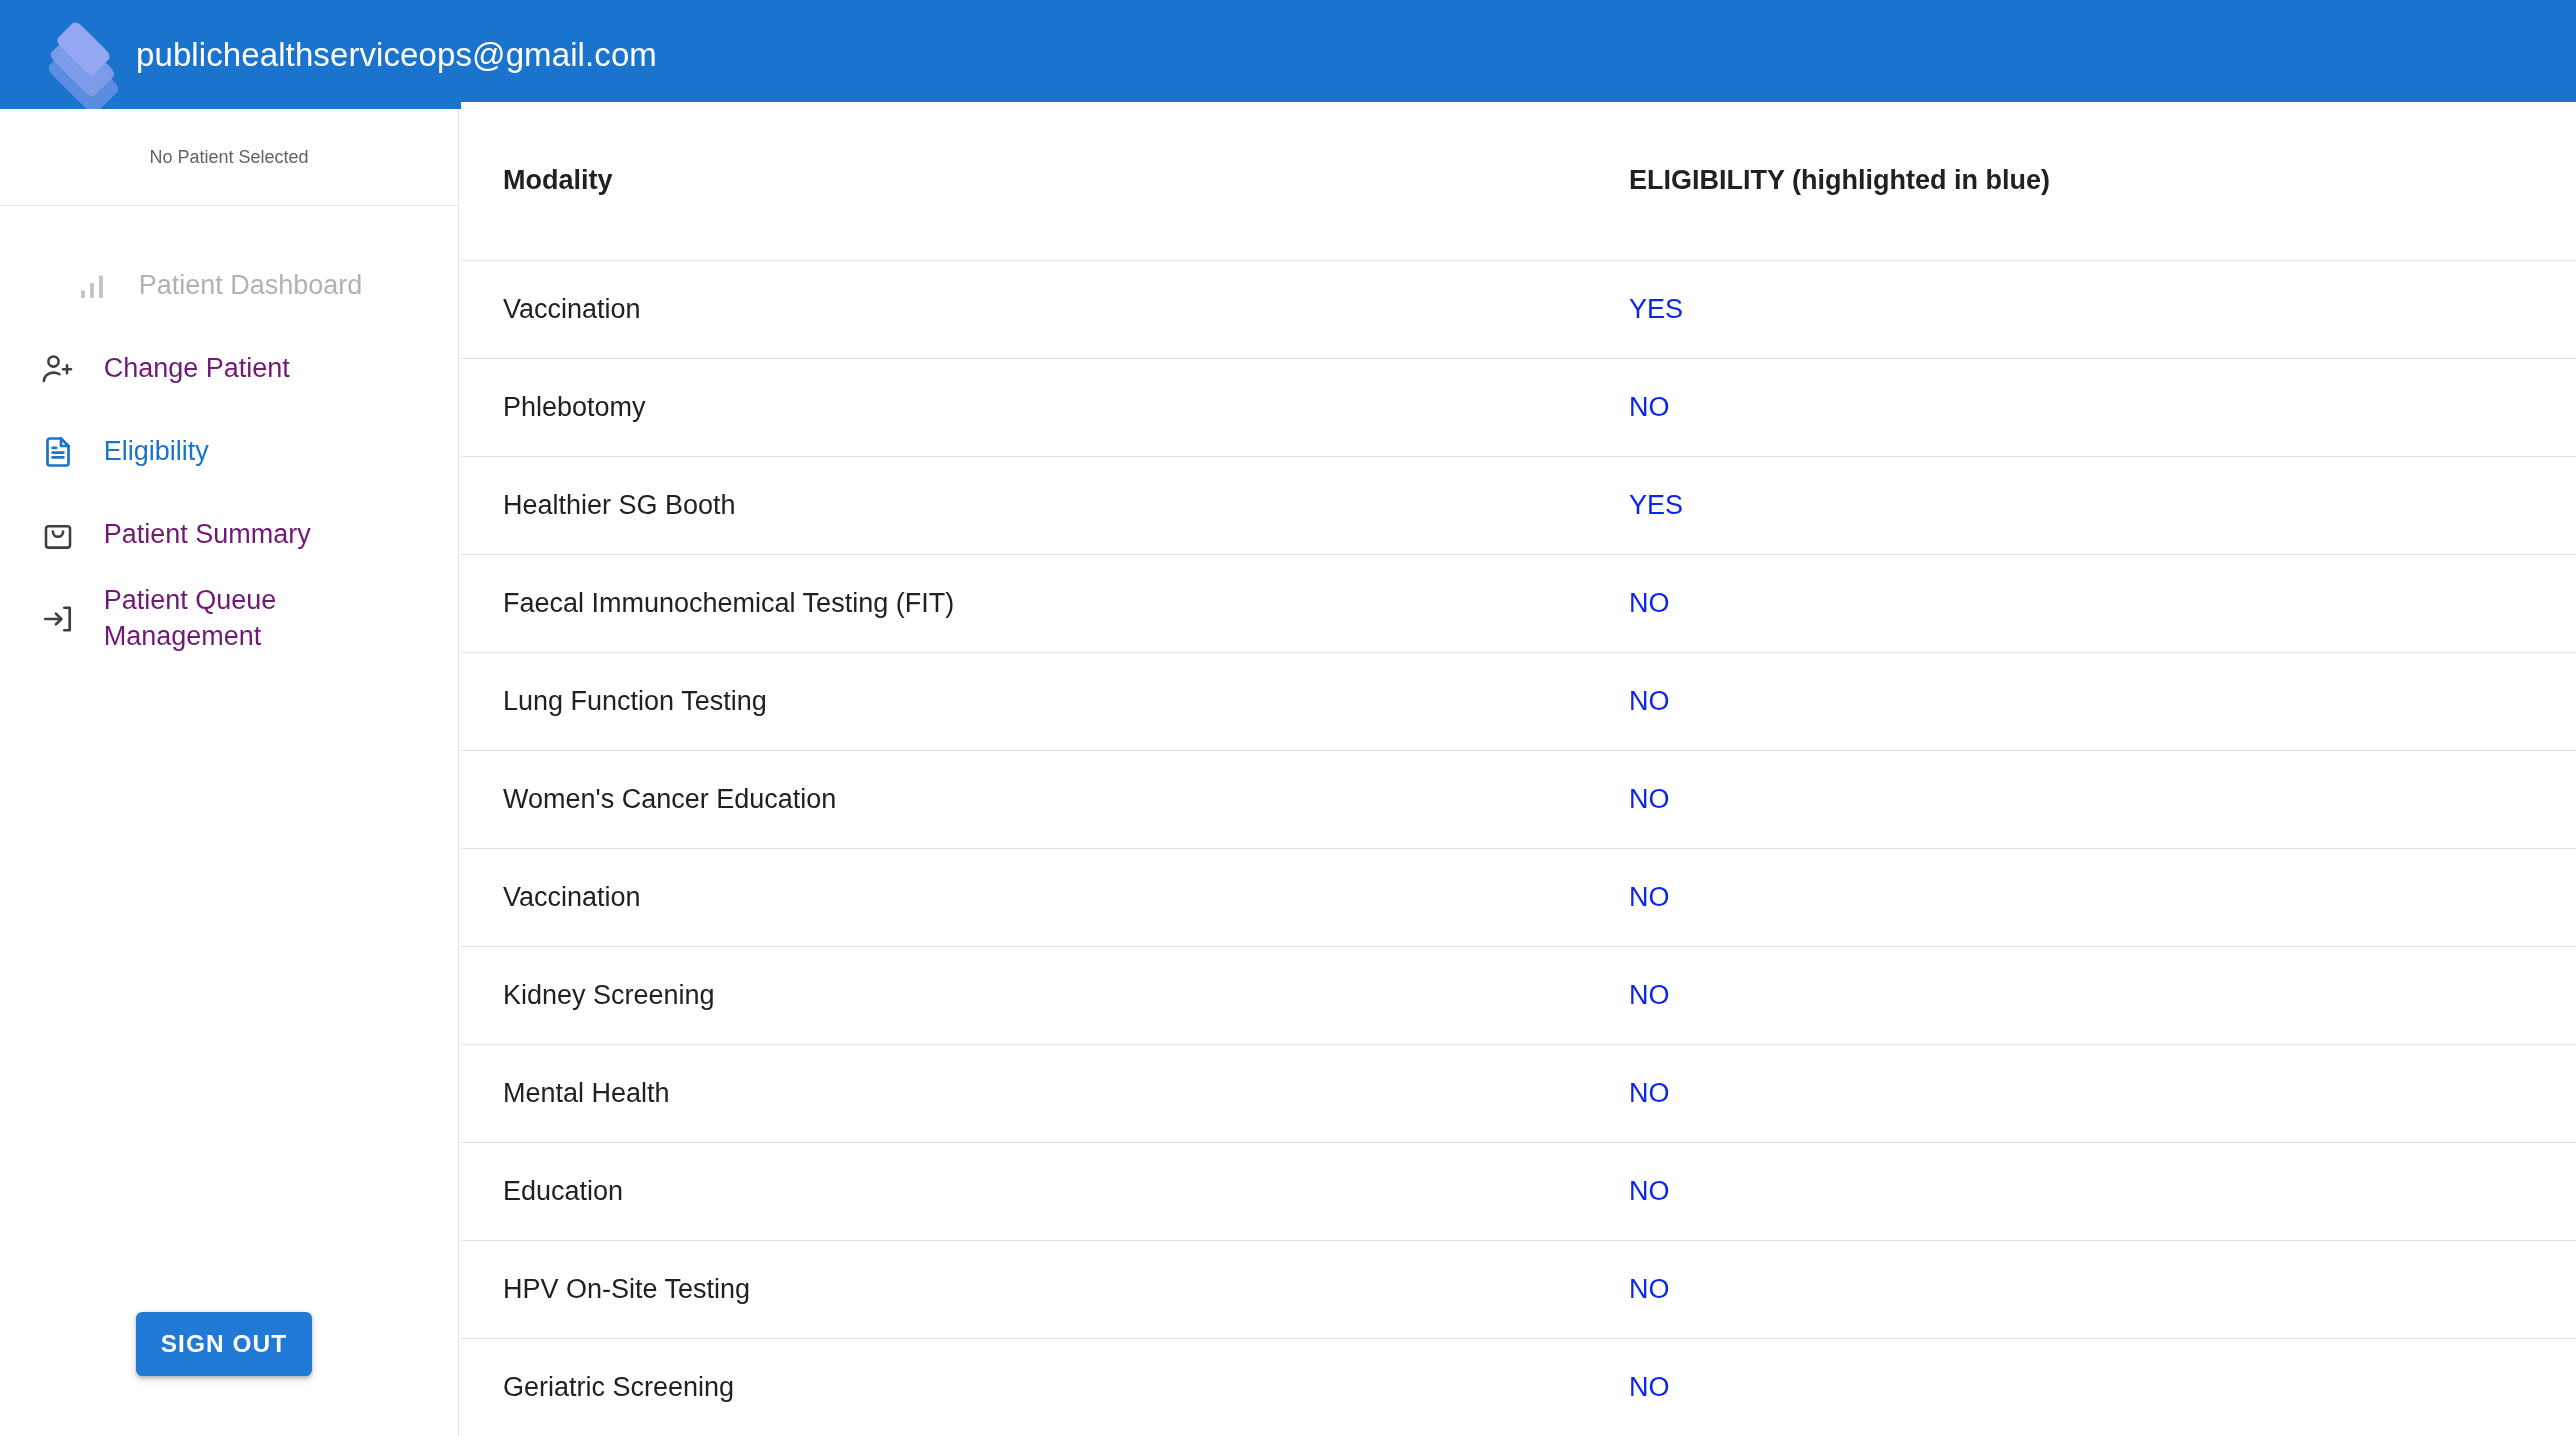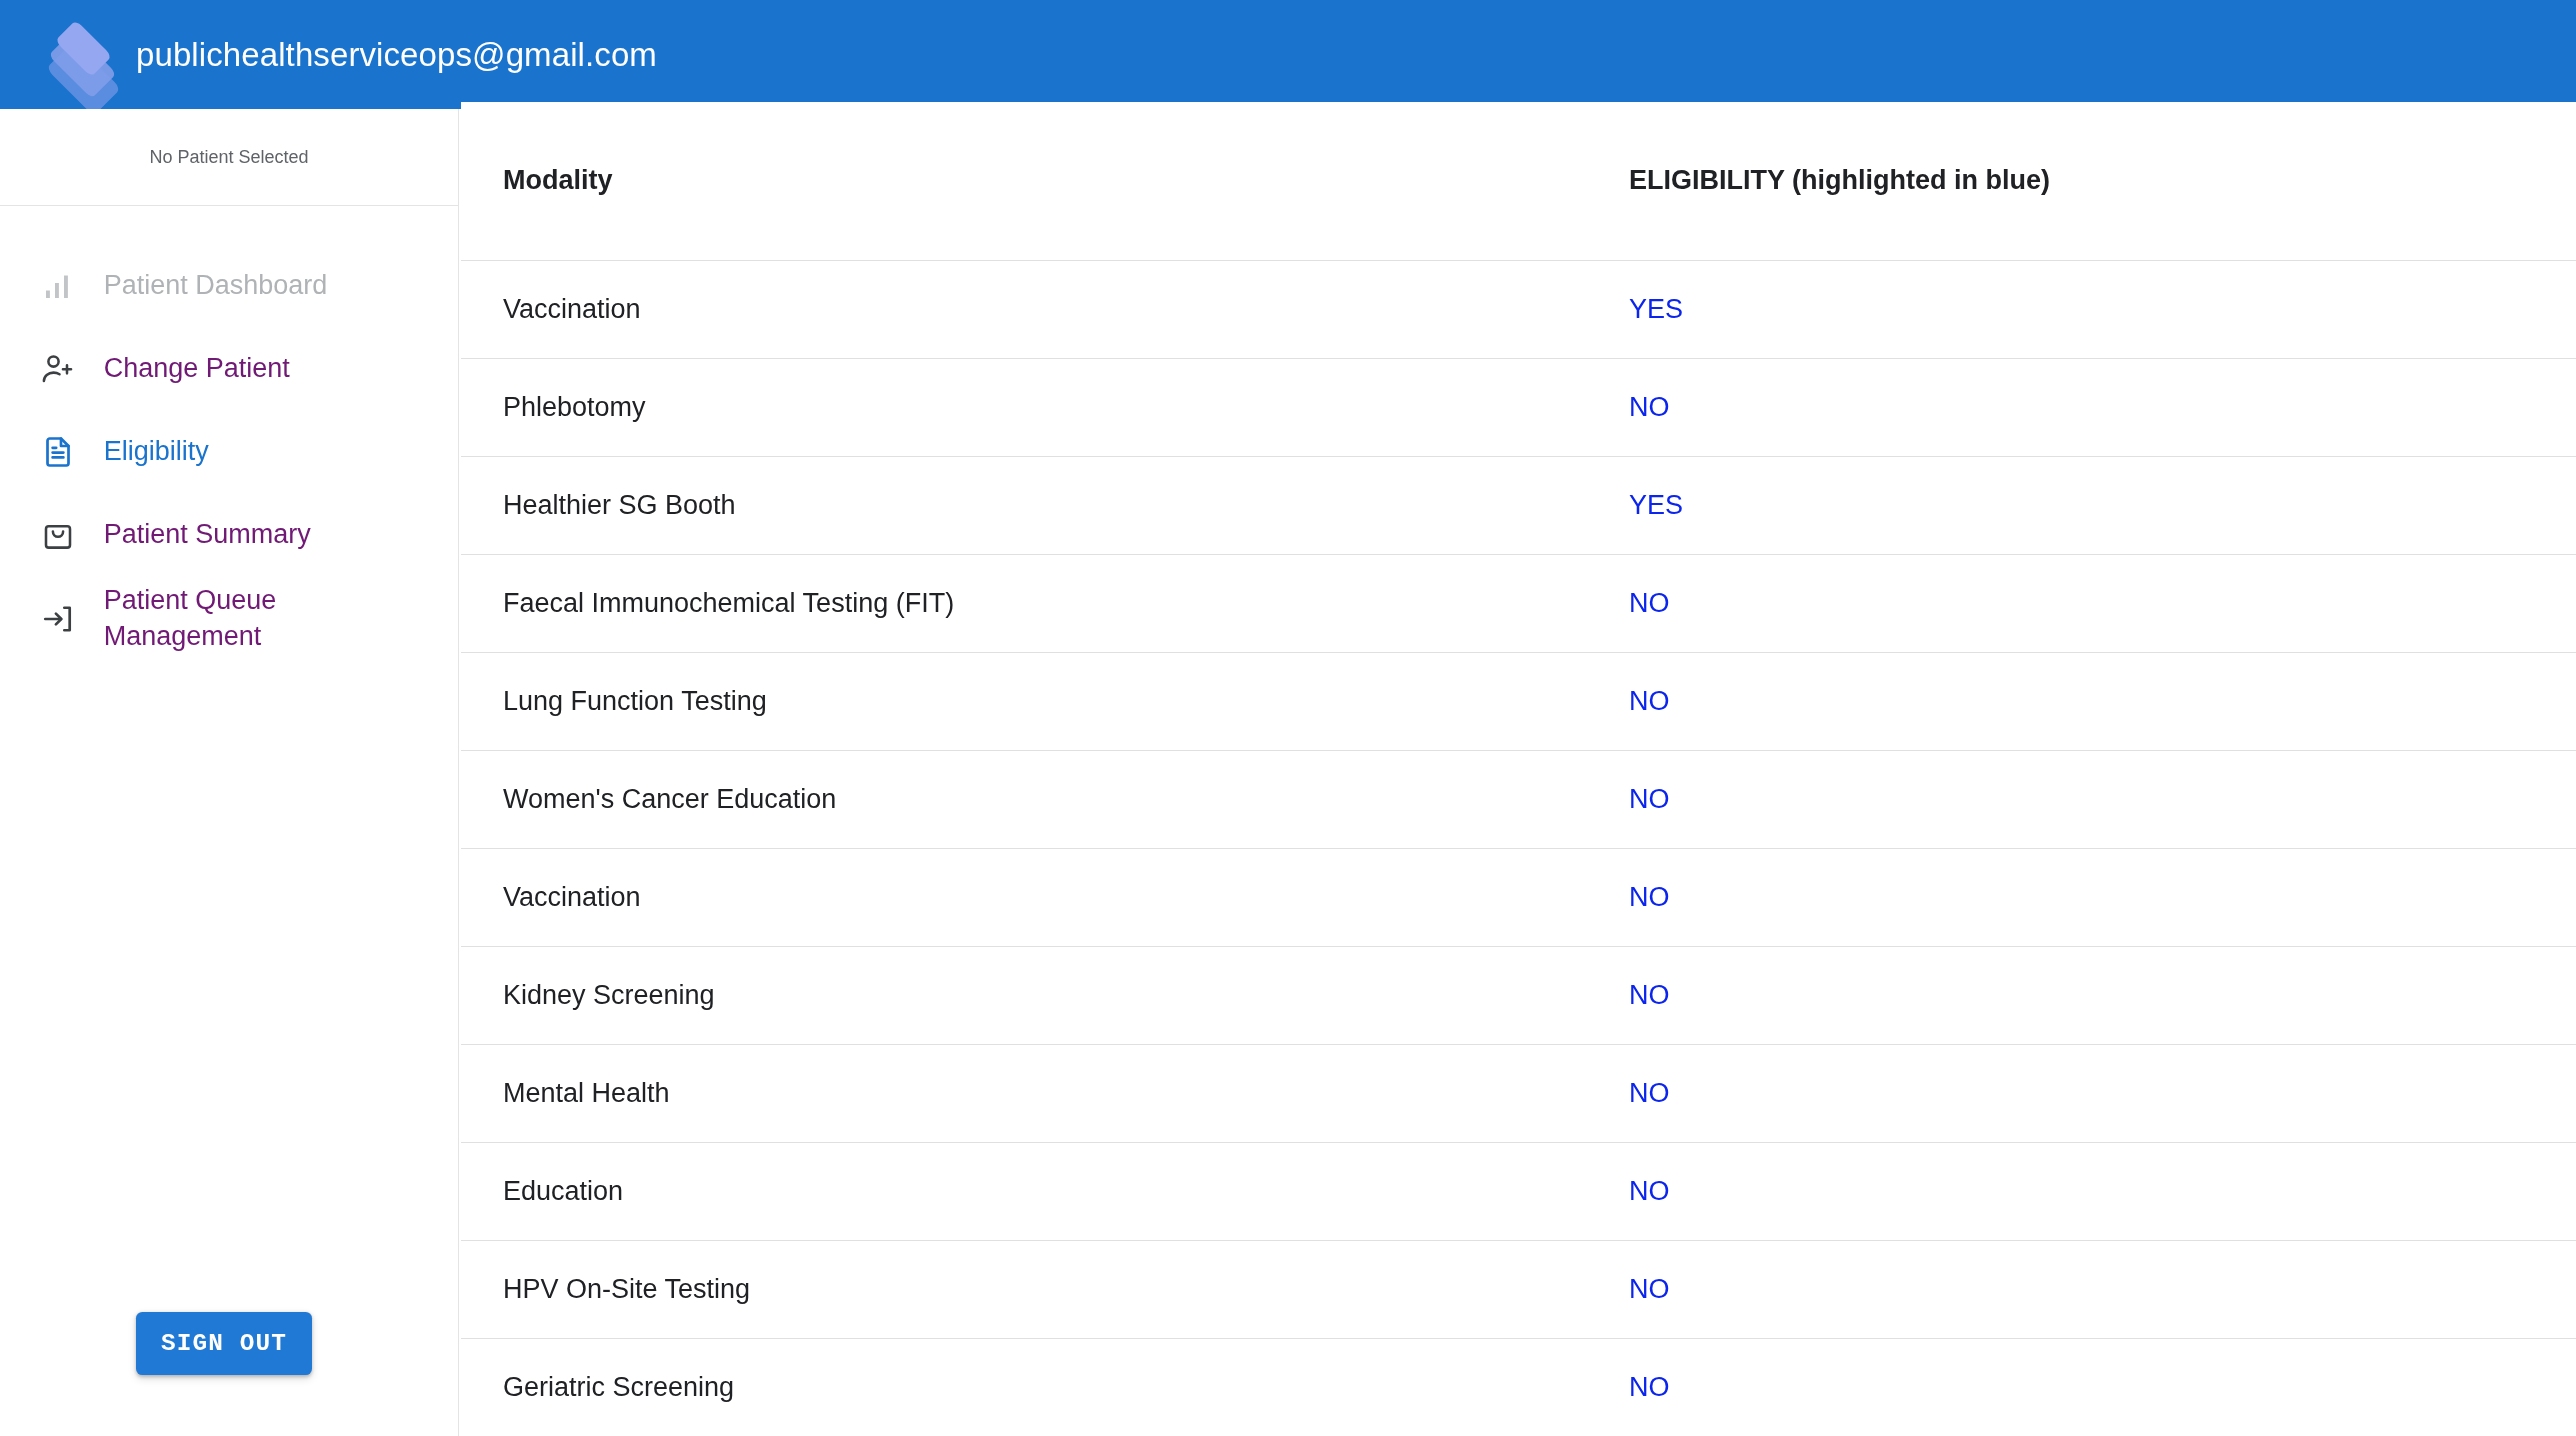--- a/index.html
+++ b/index.html
@@ -116,33 +116,32 @@
     align-items: center;
     justify-content: flex-start;
     margin-right: 21.7px;
   }
   .nav-label {
     font-size: 27px;
     color: #701a75;
     line-height: 1.33;
     max-width: 307px;
   }
-  .nav-item.disabled { cursor: default; }
+  .nav-item.disabled { cursor: default; margin-left: 35px; }
   .nav-item.disabled .nav-label { color: #b0b3b6; }
   .nav-item.active .nav-label { color: #1a73cc; }
 
   
   .signout-wrap {
     position: absolute;
     left: 0;
     top: 1203px;
     width: 448px;
     display: flex;
     justify-content: center;
-    font-family: Liberation Mono, monospace;
   }
   .signout-btn {
     background: #2079d4;
     color: #ffffff;
     border: none;
     border-radius: 6.3px;
     font-family: inherit;
     font-size: 24.4px;
     font-weight: 700;
     letter-spacing: 1.1px;

